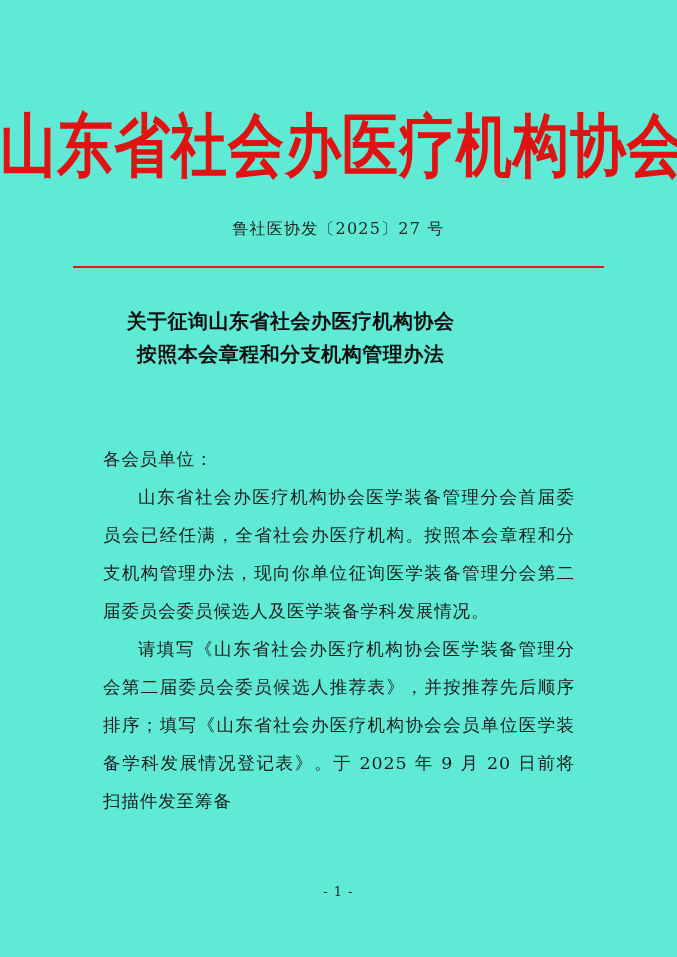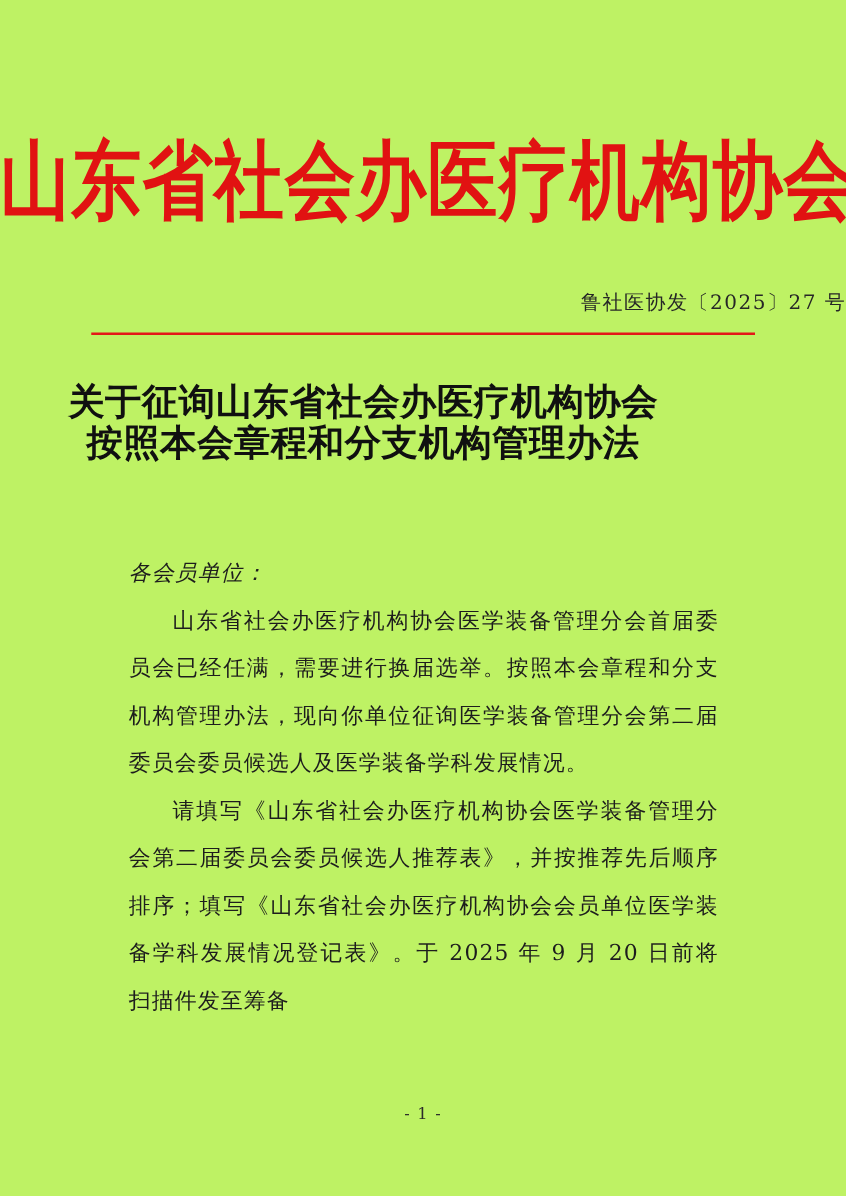--- a/index.html
+++ b/index.html
@@ -10,21 +10,21 @@
   }
   body {
     font-family: "DejaVu Serif", "Liberation Serif", serif;
     color: #1b1b1b;
   }
   .page {
     position: relative;
     width: 677px;
     height: 957px;
     margin: 0 auto;
-    background: #bef264;
+    background: #5eead4;
     overflow: hidden;
     box-sizing: border-box;
   }
 
   
   .letterhead {
     position: absolute;
     left: 0;
     top: 112px;
     width: 677px;
@@ -40,23 +40,23 @@
     color: #e11212;
     transform: scaleY(1.22);
     transform-origin: center top;
     white-space: nowrap;
   }
 
   
   .doc-number {
     position: absolute;
     left: 0;
-    top: 232px;
+    top: 219px;
     width: 677px;
-    text-align: right;
+    text-align: center;
     font-family: "DejaVu Serif", "Liberation Serif", serif;
     font-size: 16px;
     letter-spacing: 1.2px;
     color: #262626;
     white-space: nowrap;
   }
 
   
   .red-rule {
     position: absolute;
@@ -69,21 +69,21 @@
 
   
   .doc-title {
     position: absolute;
     left: 0;
     top: 305px;
     width: 581px;
     text-align: center;
     font-family: "DejaVu Sans", "Liberation Sans", sans-serif;
     font-weight: 700;
-    font-size: 29px;
+    font-size: 20px;
     line-height: 33px;
     letter-spacing: 0.5px;
     color: #101010;
   }
   .doc-title .tline { display: block; white-space: nowrap; }
 
   
   .body-block {
     position: absolute;
     left: 103px;
@@ -93,21 +93,20 @@
     font-size: 17.5px;
     line-height: 38px;
     letter-spacing: 0.9px;
     color: #1d1d1d;
     text-align: justify;
     text-justify: inter-character;
   }
   .salutation {
     margin: 0 0 0 0;
     white-space: nowrap;
-    font-style: italic;
   }
   .para {
     margin: 0;
     text-indent: 2em;
     text-align: justify;
     text-justify: inter-character;
   }
 
   
   .page-number {
@@ -135,19 +134,19 @@
 
   <div class="red-rule"></div>
 
   <div class="doc-title">
     <span class="tline">关于征询山东省社会办医疗机构协会</span>
     <span class="tline">按照本会章程和分支机构管理办法</span>
   </div>
 
   <div class="body-block">
     <p class="salutation">各会员单位：</p>
-    <p class="para">山东省社会办医疗机构协会医学装备管理分会首届委员会已经任满，需要进行换届选举。按照本会章程和分支机构管理办法，现向你单位征询医学装备管理分会第二届委员会委员候选人及医学装备学科发展情况。</p>
+    <p class="para">山东省社会办医疗机构协会医学装备管理分会首届委员会已经任满，全省社会办医疗机构。按照本会章程和分支机构管理办法，现向你单位征询医学装备管理分会第二届委员会委员候选人及医学装备学科发展情况。</p>
     <p class="para">请填写《山东省社会办医疗机构协会医学装备管理分会第二届委员会委员候选人推荐表》，并按推荐先后顺序排序；填写《山东省社会办医疗机构协会会员单位医学装备学科发展情况登记表》。于 2025 年 9 月 20 日前将扫描件发至筹备</p>
   </div>
 
   <div class="page-number">- 1 -</div>
 
 </div>
 
 </body></html>

